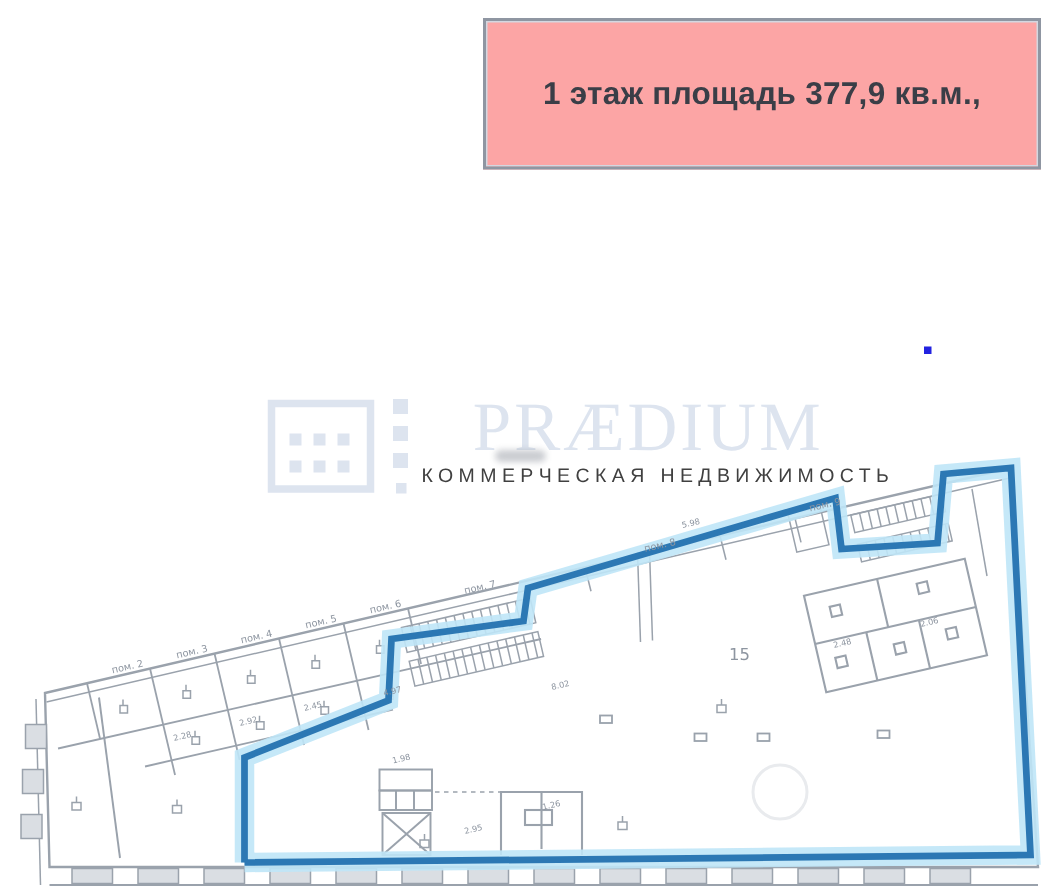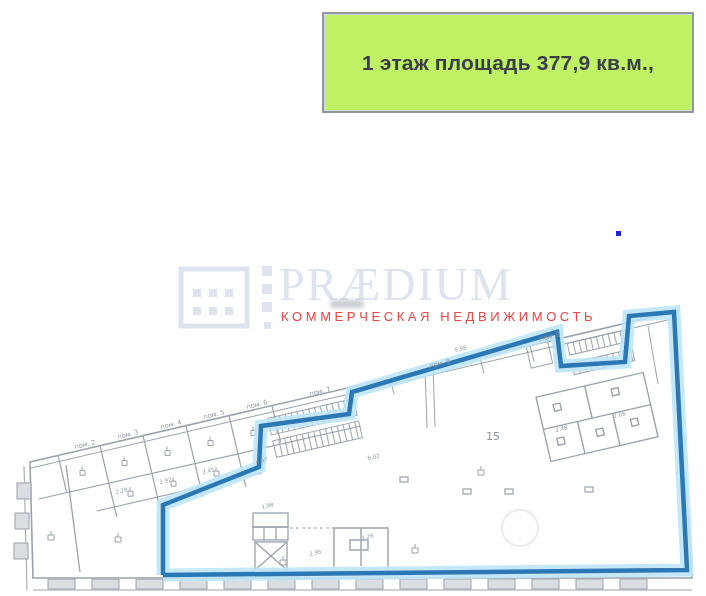--- a/index.html
+++ b/index.html
@@ -1,31 +1,31 @@
 <!DOCTYPE html>
 <html><head>
 <meta charset="utf-8">
 <style>
   html,body{margin:0;padding:0;background:#ffffff;}
   #stage{position:relative;width:706px;height:596px;background:#ffffff;overflow:hidden;
          font-family:"Liberation Sans",sans-serif;}
   
   .title-box{position:absolute;left:322px;top:12px;width:372px;height:101px;
-    background:#bef264;border:2px solid #8f96a2;box-sizing:border-box;
+    background:#fca5a5;border:2px solid #8f96a2;box-sizing:border-box;
     display:flex;flex-direction:column;justify-content:center;align-items:center;
     box-shadow:inset 0 0 0 1px #d3d7e0;}
   .title-box .tl{color:#3a3e47;font-size:21px;font-weight:600;line-height:31px;
     letter-spacing:.2px;filter:blur(.2px);}
   
-  .wm{position:absolute;left:0;top:0;width:706px;height:596px;pointer-events:none;}
+  .wm{position:absolute;left:0;top:0;width:706px;height:596px;pointer-events:none;text-align:right;}
   .wm-brand{position:absolute;left:279px;top:258px;width:270px;
     font-family:"Liberation Serif",serif;font-size:46px;letter-spacing:2px;
     color:#dde4ef;white-space:nowrap;}
   .wm-tagline{position:absolute;left:281px;top:309px;font-size:13px;
-    letter-spacing:3.6px;color:#ef4444;font-family:"Liberation Sans",sans-serif;
+    letter-spacing:3.6px;color:#404040;font-family:"Liberation Sans",sans-serif;
     white-space:nowrap;}
   .wm-smudge{position:absolute;left:330px;top:300px;width:34px;height:8px;
     background:#8a8f99;opacity:.45;filter:blur(2px);border-radius:4px;}
   .blue-dot{position:absolute;left:616px;top:231px;width:5px;height:5px;background:#2222e0;}
   
   #plan{position:absolute;left:0;top:0;filter:blur(.45px);}
   text.dim{fill:#8d95a0;font-family:"DejaVu Sans",sans-serif;}
 </style>
 </head>
 <body>

